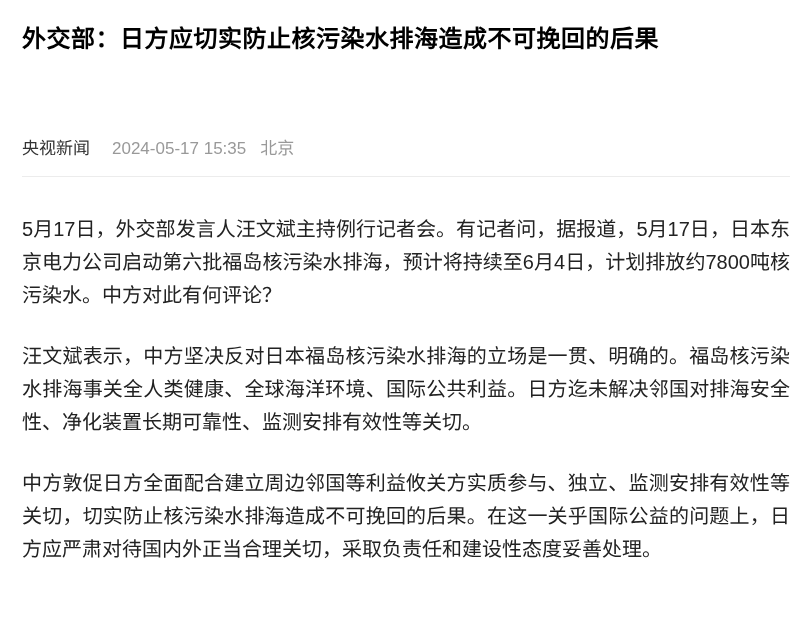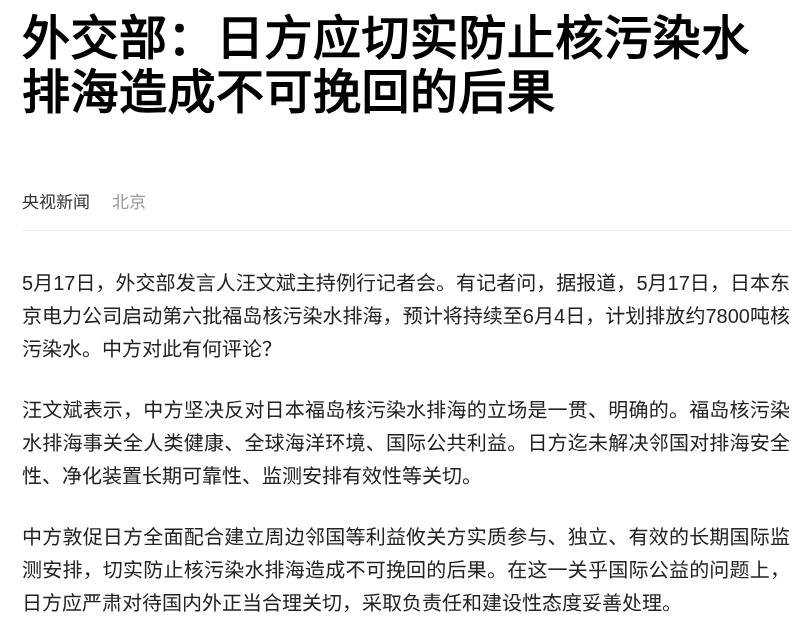--- a/index.html
+++ b/index.html
@@ -17,21 +17,21 @@
     background:var(--c-background);
     font-family:"Liberation Sans","DejaVu Sans",sans-serif;
     overflow:hidden;
   }
   .page{
     width:811px;height:635px;
     padding:0 21px 0 22px;
   }
   .article-title{
     margin-top:12px;
-    font-size:48px;
+    font-size:24px;
     line-height:54px;
     font-weight:700;
     color:var(--c-title);
     letter-spacing:0.5px;
   }
   .byline{
     margin-top:30px;
     display:flex;
     align-items:baseline;
     font-size:17px;
@@ -55,24 +55,25 @@
 </style>
 </head>
 <body>
 
 <div class="page">
 
   <h1 class="article-title">外交部：日方应切实防止核污染水排海造成不可挽回的后果</h1>
 
   <div class="byline">
     <span class="source-name">央视新闻</span>
+    <span class="publish-time">2024-05-17 15:35</span>
     <span class="publish-location">北京</span>
   </div>
 
   <div class="divider"></div>
 
   <div class="article-body">
     <p>5月17日，外交部发言人汪文斌主持例行记者会。有记者问，据报道，5月17日，日本东京电力公司启动第六批福岛核污染水排海，预计将持续至6月4日，计划排放约7800吨核污染水。中方对此有何评论？</p>
     <p>汪文斌表示，中方坚决反对日本福岛核污染水排海的立场是一贯、明确的。福岛核污染水排海事关全人类健康、全球海洋环境、国际公共利益。日方迄未解决邻国对排海安全性、净化装置长期可靠性、监测安排有效性等关切。</p>
-    <p>中方敦促日方全面配合建立周边邻国等利益攸关方实质参与、独立、有效的长期国际监测安排，切实防止核污染水排海造成不可挽回的后果。在这一关乎国际公益的问题上，日方应严肃对待国内外正当合理关切，采取负责任和建设性态度妥善处理。</p>
+    <p>中方敦促日方全面配合建立周边邻国等利益攸关方实质参与、独立、监测安排有效性等关切，切实防止核污染水排海造成不可挽回的后果。在这一关乎国际公益的问题上，日方应严肃对待国内外正当合理关切，采取负责任和建设性态度妥善处理。</p>
   </div>
 
 </div>
 
 </body></html>

